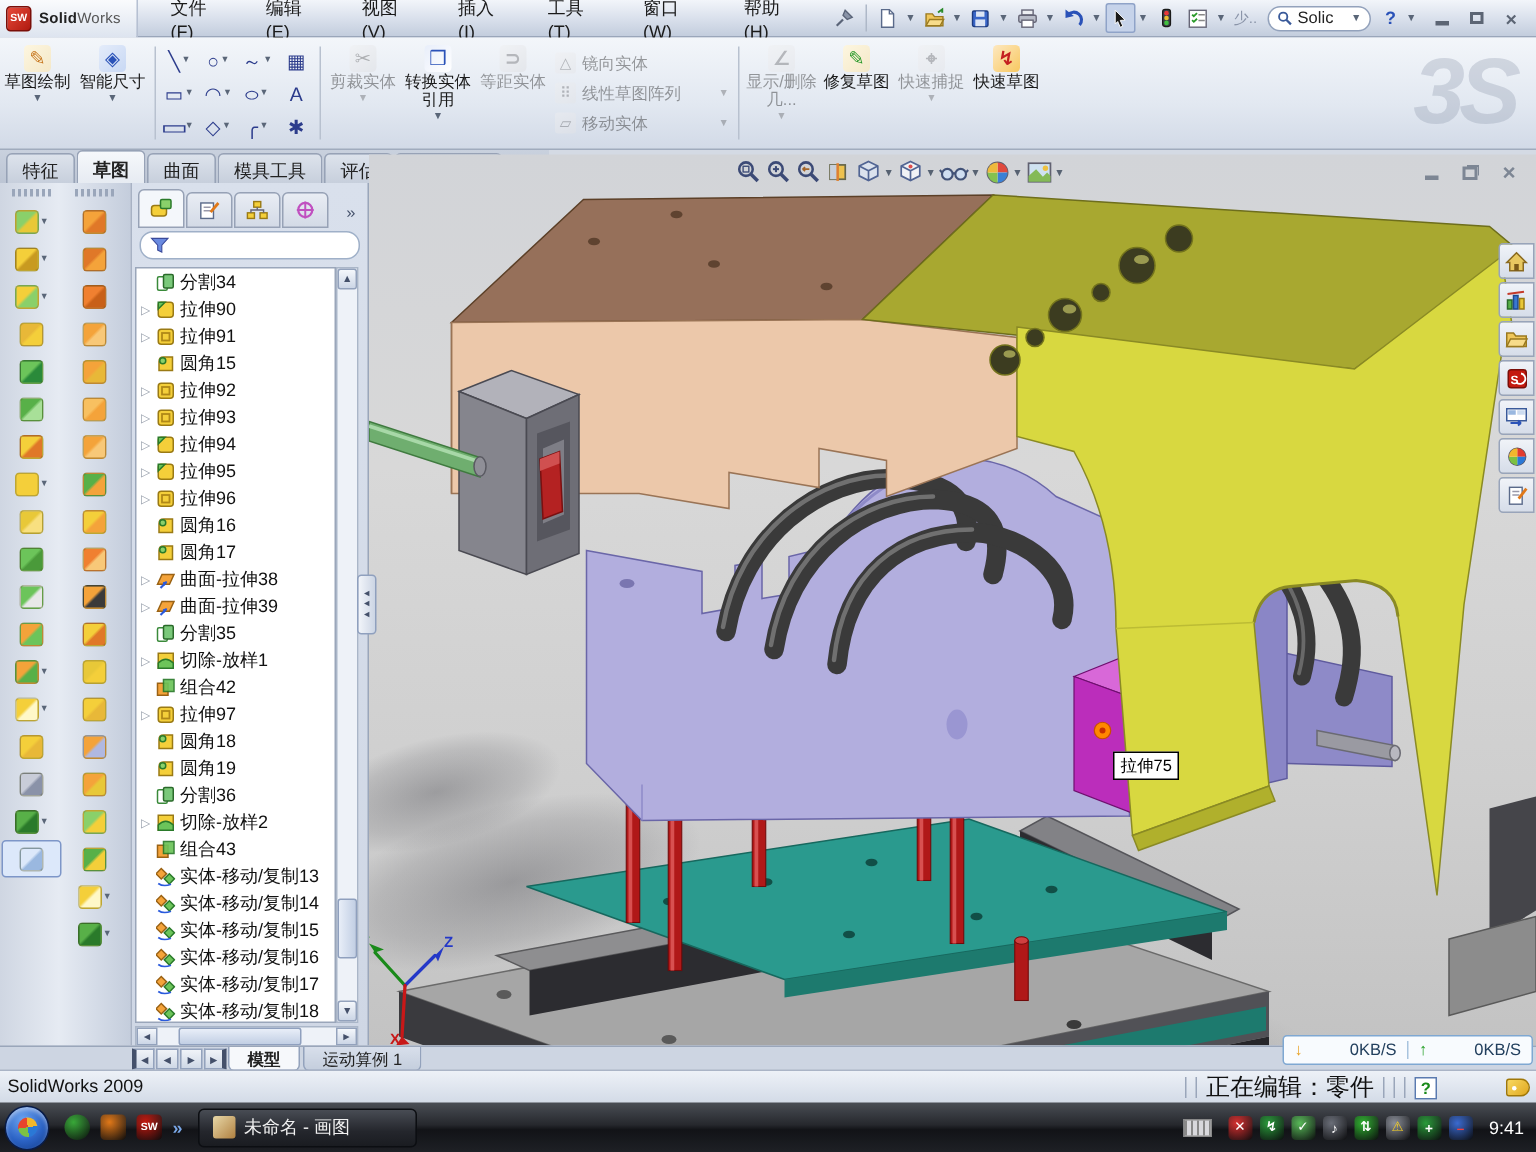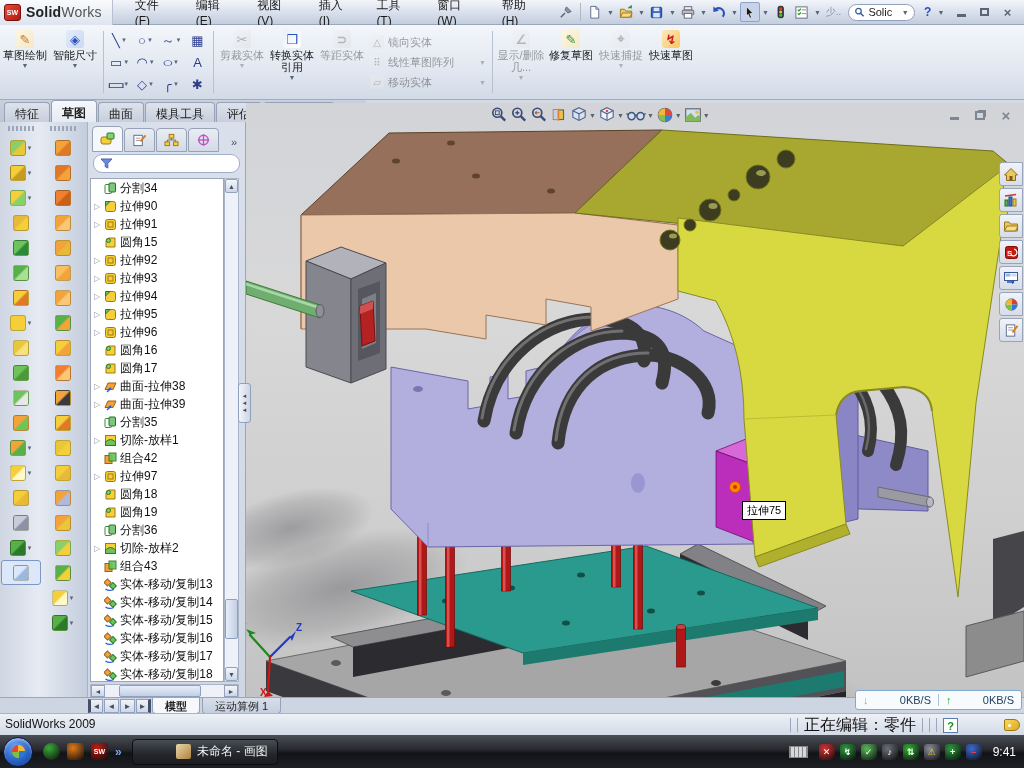--- a/index.html
+++ b/index.html
@@ -8,21 +8,21 @@
   #app { position:relative; width:1024px; height:768px; background:#d4dae4; }
 
   
   .titlebar { position:absolute; left:0; top:0; width:1024px; height:25px;
     background:linear-gradient(180deg,#f2f5fa,#d8dfeb 55%,#c3cddd); border-bottom:1px solid #9aa6ba;
     display:flex; align-items:center; }
   .logo-zone { display:flex; align-items:center; gap:5px; padding:0 10px 0 4px; height:25px;
     background:linear-gradient(180deg,#fafbfd,#dde4ef); border-right:1px solid #b6c0d2; }
   .sw-cube { width:17px; height:17px; background:linear-gradient(135deg,#e84a3a,#b01a10); border:1px solid #7a0e08;
     border-radius:3px; color:#fff; font-size:7px; font-weight:bold; display:flex; align-items:center; justify-content:center; }
-  .logo-text { font-size:14px; color:#222; letter-spacing:.2px; }
+  .logo-text { font-size:10px; color:#222; letter-spacing:.2px; }
   .logo-text b { font-weight:bold; }
   .logo-text span.lt { color:#555; }
   .menus { display:flex; height:25px; align-items:center; margin-left:8px; }
   .menu-item { padding:4px 14px; color:#1a1a1a; }
   .stdbar { display:flex; align-items:center; gap:1px; margin-left:6px; }
   .tb-ico { width:20px; height:20px; display:flex; align-items:center; justify-content:center; border-radius:2px; }
   .tb-ico.pressed { background:#c6d3ea; border:1px solid #8fa3c8; }
   .tb-dd { width:9px; height:20px; display:flex; align-items:center; justify-content:center; color:#5a6678; font-size:7px; }
   .tb-sep { width:1px; height:18px; background:#aeb8c8; margin:0 3px; }
   .search-pill { display:flex; align-items:center; gap:3px; width:72px; height:17px; background:#fff;
@@ -162,21 +162,21 @@
   .flag { width:13px; height:13px; border-radius:50%;
     background:conic-gradient(#f2b72c 0 90deg,#2a78d6 90deg 180deg,#7cc142 180deg 270deg,#e8452c 270deg); transform:rotate(-8deg); }
   .qlaunch { display:flex; align-items:center; gap:7px; margin-right:10px; }
   .ql { width:17px; height:17px; border-radius:3px; display:flex; align-items:center; justify-content:center;
     color:#fff; font-size:7px; font-weight:bold; }
   .ql-chev { color:#7aa8e8; font-size:12px; font-weight:bold; }
   .taskbtn { height:26px; display:flex; align-items:center; gap:6px; padding:0 9px; margin-right:8px; border-radius:4px;
     color:#f0f0f0; font-size:12px; border:1px solid #0c0e12; white-space:nowrap; overflow:hidden; }
   .taskbtn.active { width:164px; background:linear-gradient(180deg,#14161a,#2c3038 80%,#383d46);
     box-shadow:inset 0 1px 3px rgba(0,0,0,.8); }
-  .taskbtn.inactive { width:146px; background:linear-gradient(180deg,#484c54,#24262c 60%,#1a1c21);justify-content:flex-end; }
+  .taskbtn.inactive { width:146px; background:linear-gradient(180deg,#484c54,#24262c 60%,#1a1c21); }
   .tb-appico { width:15px; height:15px; border-radius:2px; flex:0 0 15px; display:flex; align-items:center; justify-content:center;
     font-size:6px; color:#fff; font-weight:bold; }
   .tray { margin-left:auto; display:flex; align-items:center; gap:5px; padding-right:8px; }
   .kbd-ico { width:19px; height:12px; background:#d8d8dc; border:1px solid #888;
     background-image:repeating-linear-gradient(90deg,#888 0 1px,transparent 1px 4px); margin-right:6px; }
   .tray-ico { width:16px; height:16px; border-radius:3px; display:flex; align-items:center; justify-content:center;
     font-size:9px; color:#fff; font-weight:bold; }
   .clock { color:#fff; font-size:12px; margin-left:6px; }
 
   
@@ -405,20 +405,21 @@
       <div class="bigbtn dim">
         <div class="chip" style="background: linear-gradient(135deg, rgb(240, 240, 244), rgb(228, 228, 236)); color: rgb(102, 102, 119);">⌖</div>
         <div class="lbl">快速捕捉</div>
         <div class="dd">▼</div>
       </div>
       <div class="bigbtn">
         <div class="chip" style="background: linear-gradient(135deg, rgb(253, 232, 192), rgb(248, 200, 96)); color: rgb(196, 32, 32);">↯</div>
         <div class="lbl">快速草图</div>
       </div>
     </div>
+  <div class="ds-mark">3S</div>
 
   <div class="tabbar" id="tabbar">
       <div class="ctab">特征</div>
       <div class="ctab active">草图</div>
       <div class="ctab">曲面</div>
       <div class="ctab">模具工具</div>
       <div class="ctab">评估</div>
       <div class="ctab">DimXpert</div>
     </div>
 

